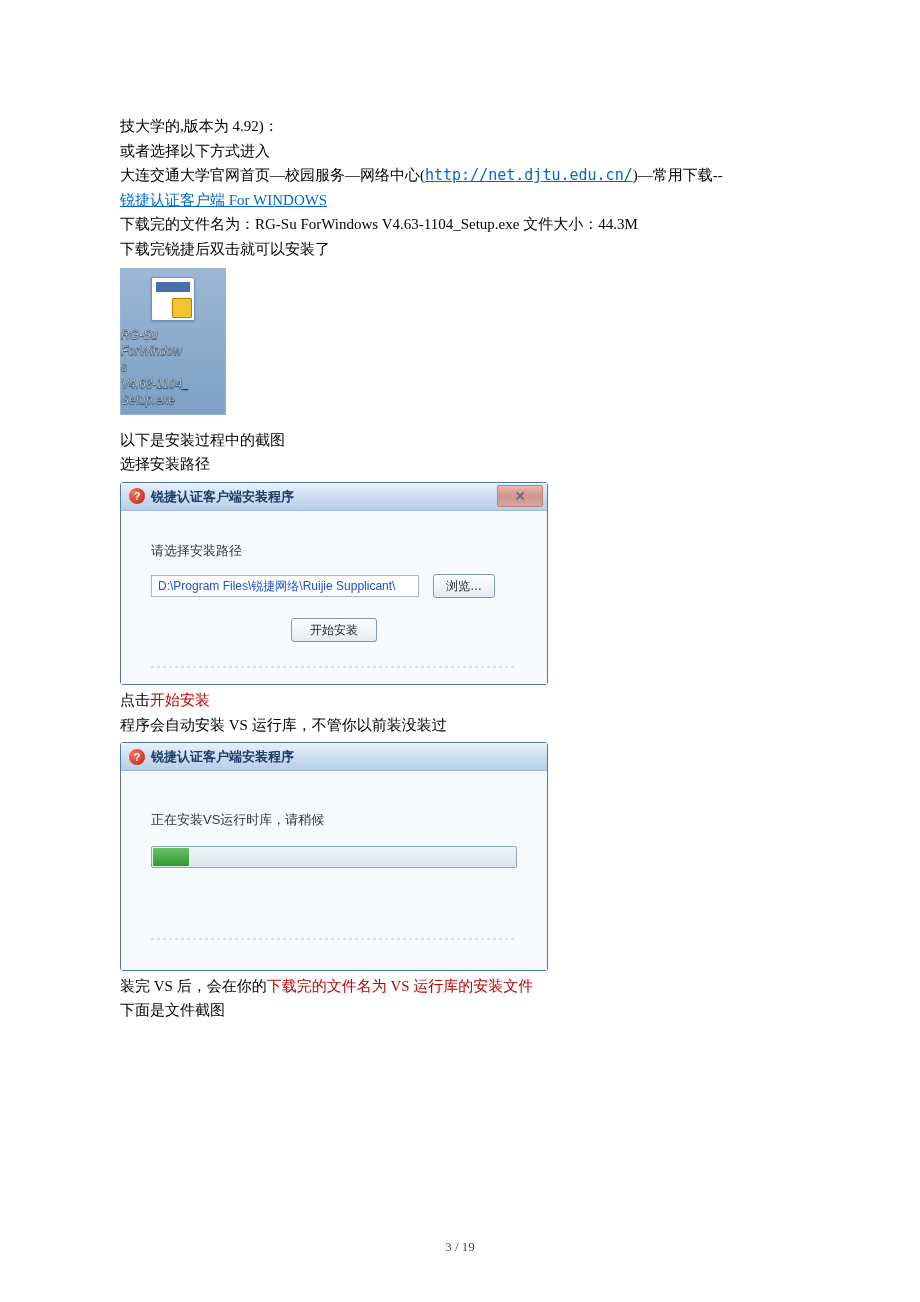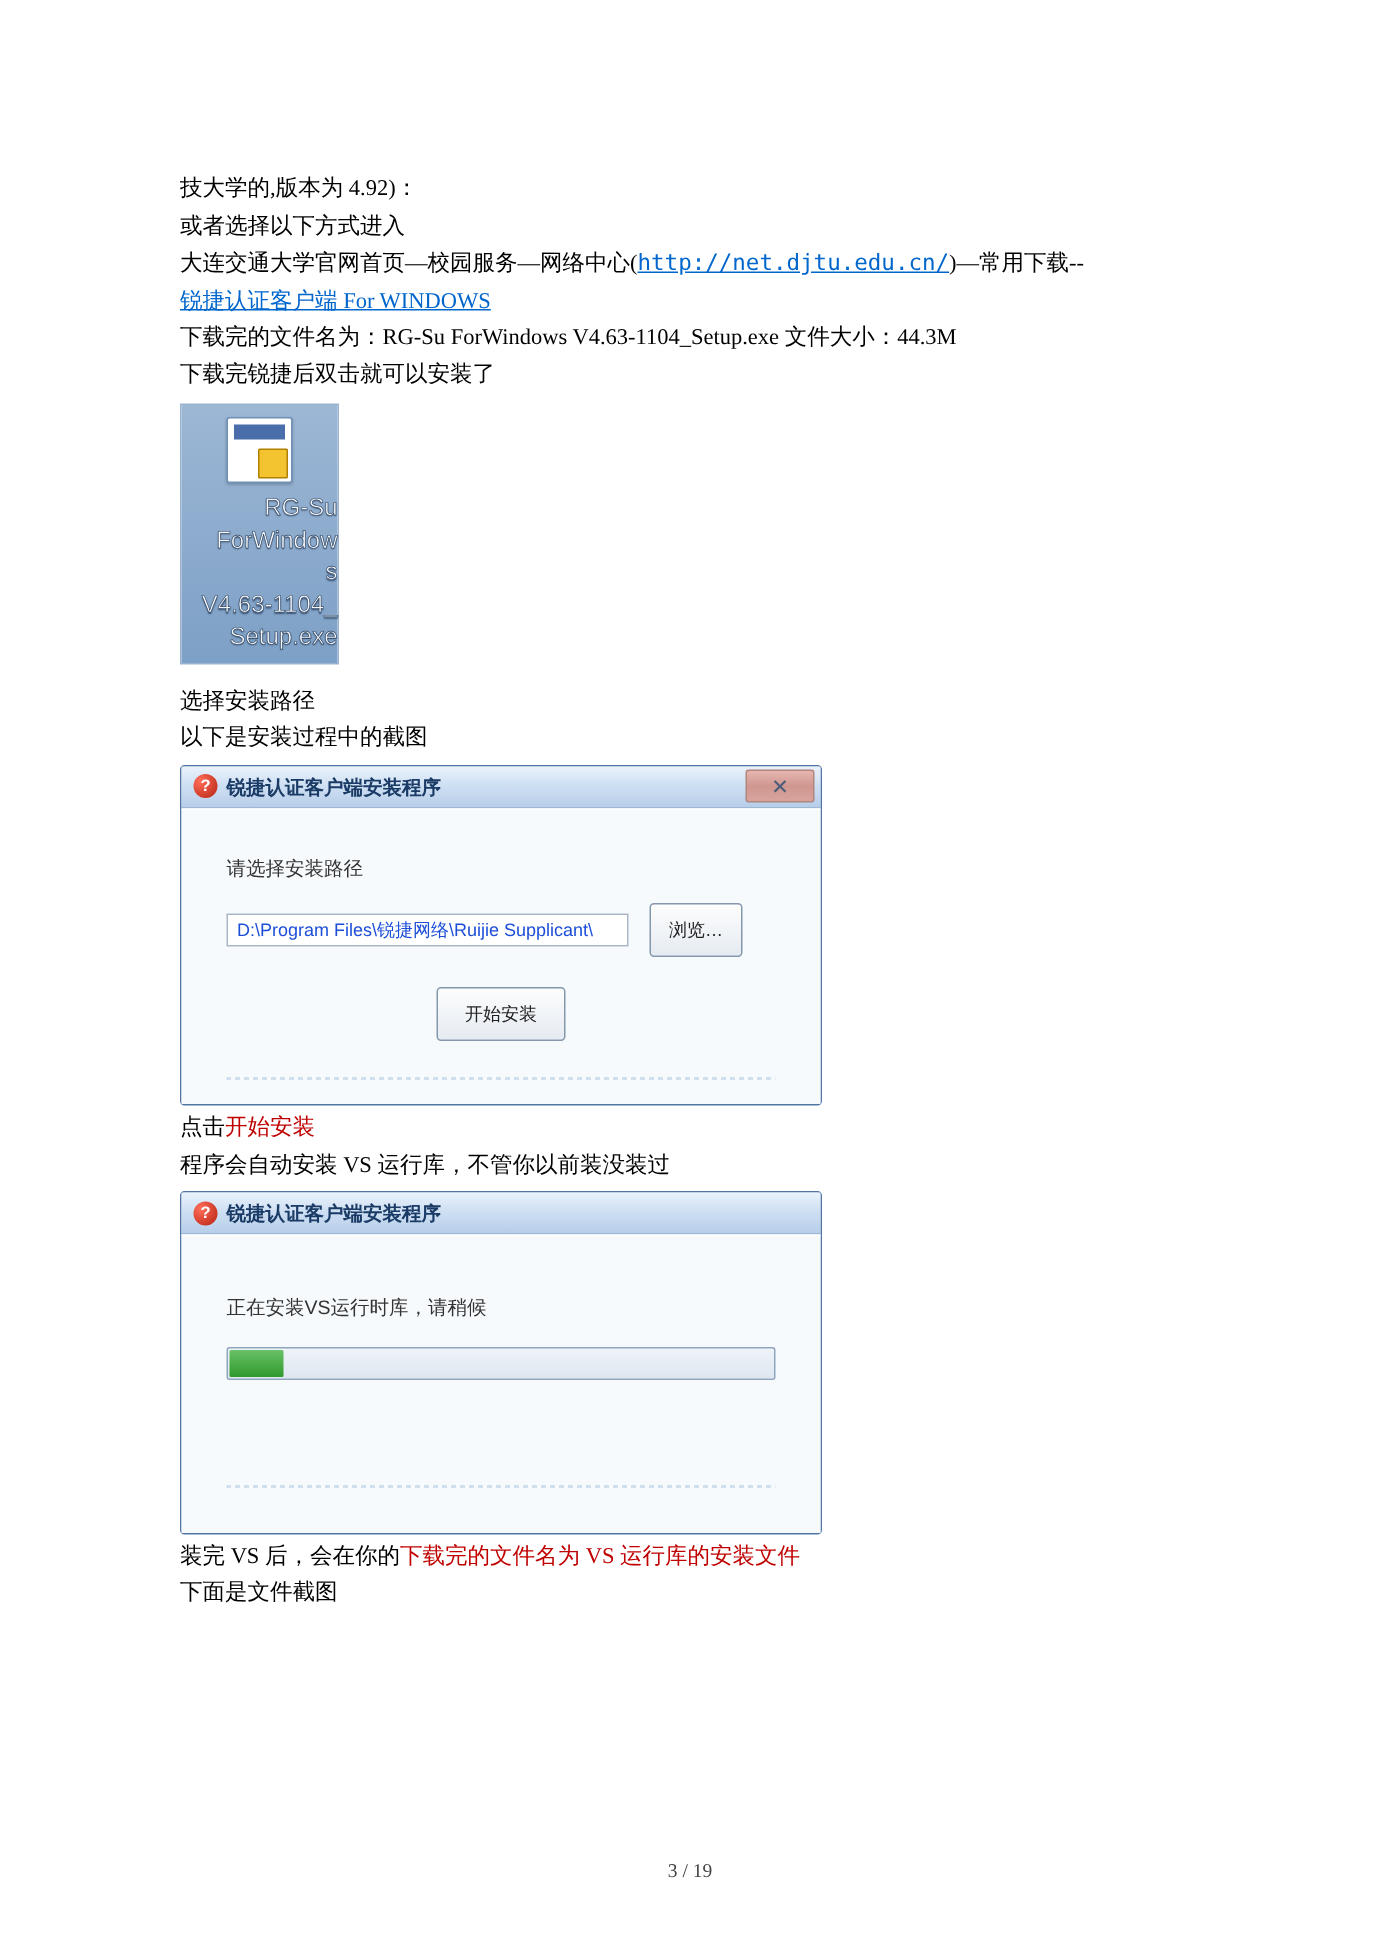--- a/index.html
+++ b/index.html
@@ -34,25 +34,26 @@
     color: #444;
   }
 
   
   .desktop-icon {
     width: 104px;
     border: 1px solid #99b3d0;
     background: linear-gradient(#9db7d5, #7da0c6);
     margin: 8px 0 14px 0;
     padding: 8px 0 6px 0;
-    text-align: right;
+    text-align: left;
     color: #f5f7fa;
     font-family: Arial, sans-serif;
-    font-size: 16px;
+    font-size: 12px;
     line-height: 1.35;
+    font-style: italic;
   }
   .desktop-icon .ico-square {
     width: 42px;
     height: 42px;
     margin: 0 auto 6px auto;
     border: 1px solid #6f91b8;
     background: #fff;
     border-radius: 2px;
     position: relative;
     box-shadow: 0 1px 2px rgba(0,0,0,0.2);
@@ -150,21 +151,21 @@
     border: 1px solid #a9b6c6;
     background: #fff;
     padding: 0 6px;
     font-size: 12px;
     font-family: Arial, sans-serif;
     color: #1d4ed8;
     vertical-align: middle;
     box-sizing: border-box;
   }
   .win-btn {
-    height: 36px;
+    height: 24px;
     border: 1px solid #8497ab;
     border-radius: 3px;
     background: linear-gradient(#fdfdfd, #e5ebf2);
     font-size: 12px;
     padding: 0 12px;
     color: #222;
     vertical-align: middle;
     cursor: default;
   }
   .win-btn.primary {
@@ -220,22 +221,22 @@
 
   <div class="desktop-icon">
     <div class="ico-square"></div>
     <div class="fname-line outlined">RG-Su</div>
     <div class="fname-line outlined">ForWindow</div>
     <div class="fname-line outlined">s</div>
     <div class="fname-line outlined">V4.63-1104_</div>
     <div class="fname-line outlined">Setup.exe</div>
   </div>
 
+  <p class="para">以下是安装过程中的截图</p>
   <p class="para">选择安装路径</p>
-  <p class="para">以下是安装过程中的截图</p>
 
   <div class="win-dialog">
     <div class="win-titlebar">
       <div class="title-left">
         <span class="rg-icon">?</span>
         <span>锐捷认证客户端安装程序</span>
       </div>
       <div class="win-close">
         <span>✕</span>
       </div>

